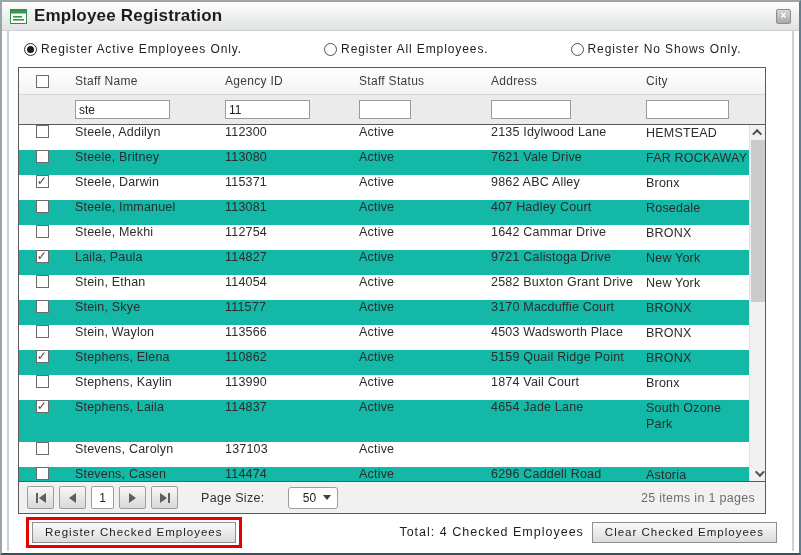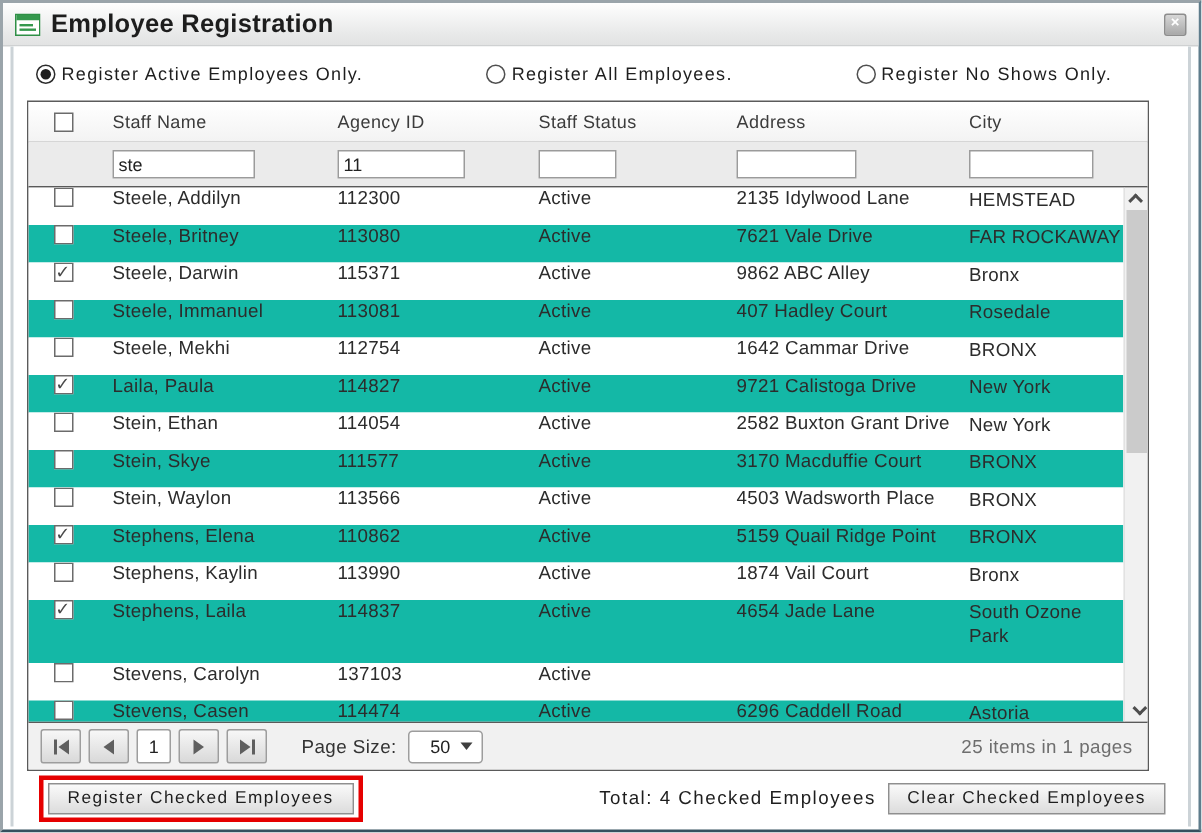--- a/index.html
+++ b/index.html
@@ -166,21 +166,21 @@
   .tri { width:0; height:0; border-top:5px solid transparent; border-bottom:5px solid transparent; }
   .tri.left  { border-right:7px solid #5f5f5f; }
   .tri.right { border-left:7px solid #5f5f5f; }
   .bar { width:2px; height:10px; background:#5f5f5f; }
   .pg-btn .bar + .tri, .pg-btn .tri + .bar { margin-left:1px; }
   .page-box {
     width:23px; height:23px; background:#fff; border:1px solid #9d9d9d;
     border-radius:2px; display:flex; align-items:center; justify-content:center;
     font-size:12px; color:#222; margin-right:5px;
   }
-  .page-size-label { margin-left:18px; margin-right:8px; font-size:12.5px; color:#333; letter-spacing:0.3px; }
+  .page-size-label { margin-left:18px; margin-right:24px; font-size:12.5px; color:#333; letter-spacing:0.3px; }
   .page-size-select {
     width:50px; height:22px; background:#fff; border:1px solid #9d9d9d; border-radius:3px;
     display:flex; align-items:center; padding:0 6px; cursor:pointer;text-align:center;
   }
   .page-size-value { font-size:12px; color:#222; flex:1; }
   .dd-arrow { width:0; height:0; border-left:4px solid transparent; border-right:4px solid transparent; border-top:5px solid #3f3f3f; }
   .pager-summary { margin-left:auto; font-size:12.5px; color:#6e6e6e; letter-spacing:0.3px; }
   
   .footer {
     flex:0 0 36px;

